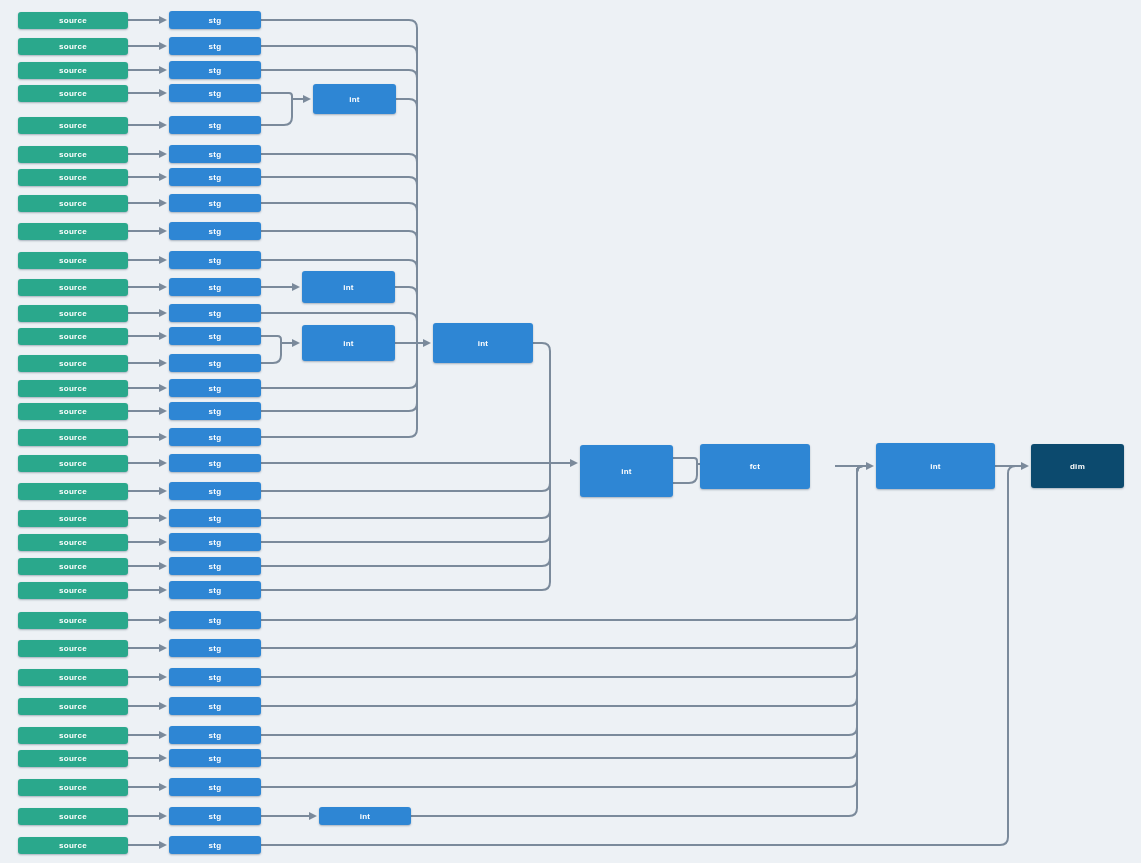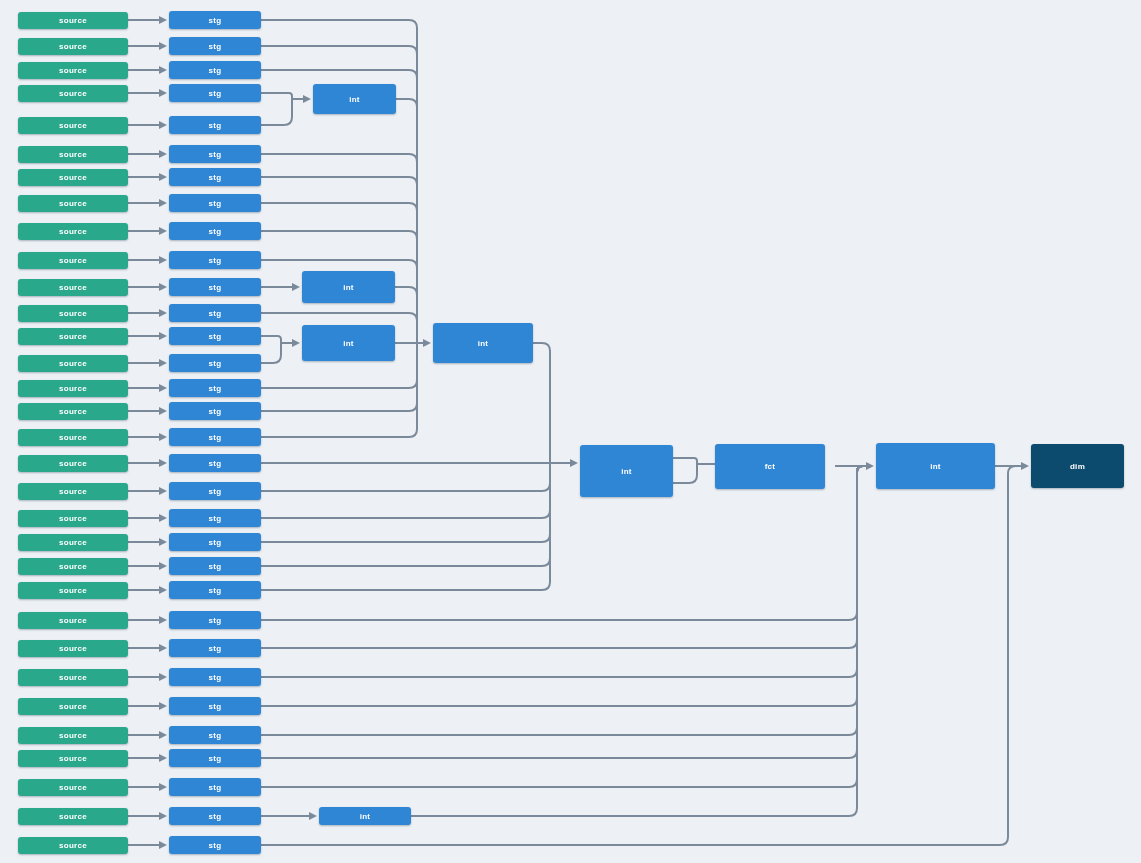--- a/index.html
+++ b/index.html
@@ -302,21 +302,21 @@
     </div>
     <div class="node" style="left: 302px; top: 325px; width: 93px; height: 36px; background: rgb(46, 134, 212);">
       <span>int</span>
     </div>
     <div class="node" style="left: 433px; top: 323px; width: 100px; height: 40px; background: rgb(46, 134, 212);">
       <span>int</span>
     </div>
     <div class="node" style="left: 580px; top: 445px; width: 93px; height: 52px; background: rgb(46, 134, 212);">
       <span>int</span>
     </div>
-    <div class="node" style="left: 715px; top: 444px; width: 110px; height: 45px; background: rgb(46, 134, 212);">
+    <div class="node" style="left: 700px; top: 444px; width: 110px; height: 45px; background: rgb(46, 134, 212);">
       <span>fct</span>
     </div>
     <div class="node" style="left: 876px; top: 443px; width: 119px; height: 46px; background: rgb(46, 134, 212);">
       <span>int</span>
     </div>
     <div class="node" style="left: 1031px; top: 444px; width: 93px; height: 44px; background: #0c4a6e;">
       <span>dim</span>
     </div>
     <div class="node" style="left: 319px; top: 807px; width: 92px; height: 18px; background: rgb(46, 134, 212);">
       <span>int</span>

